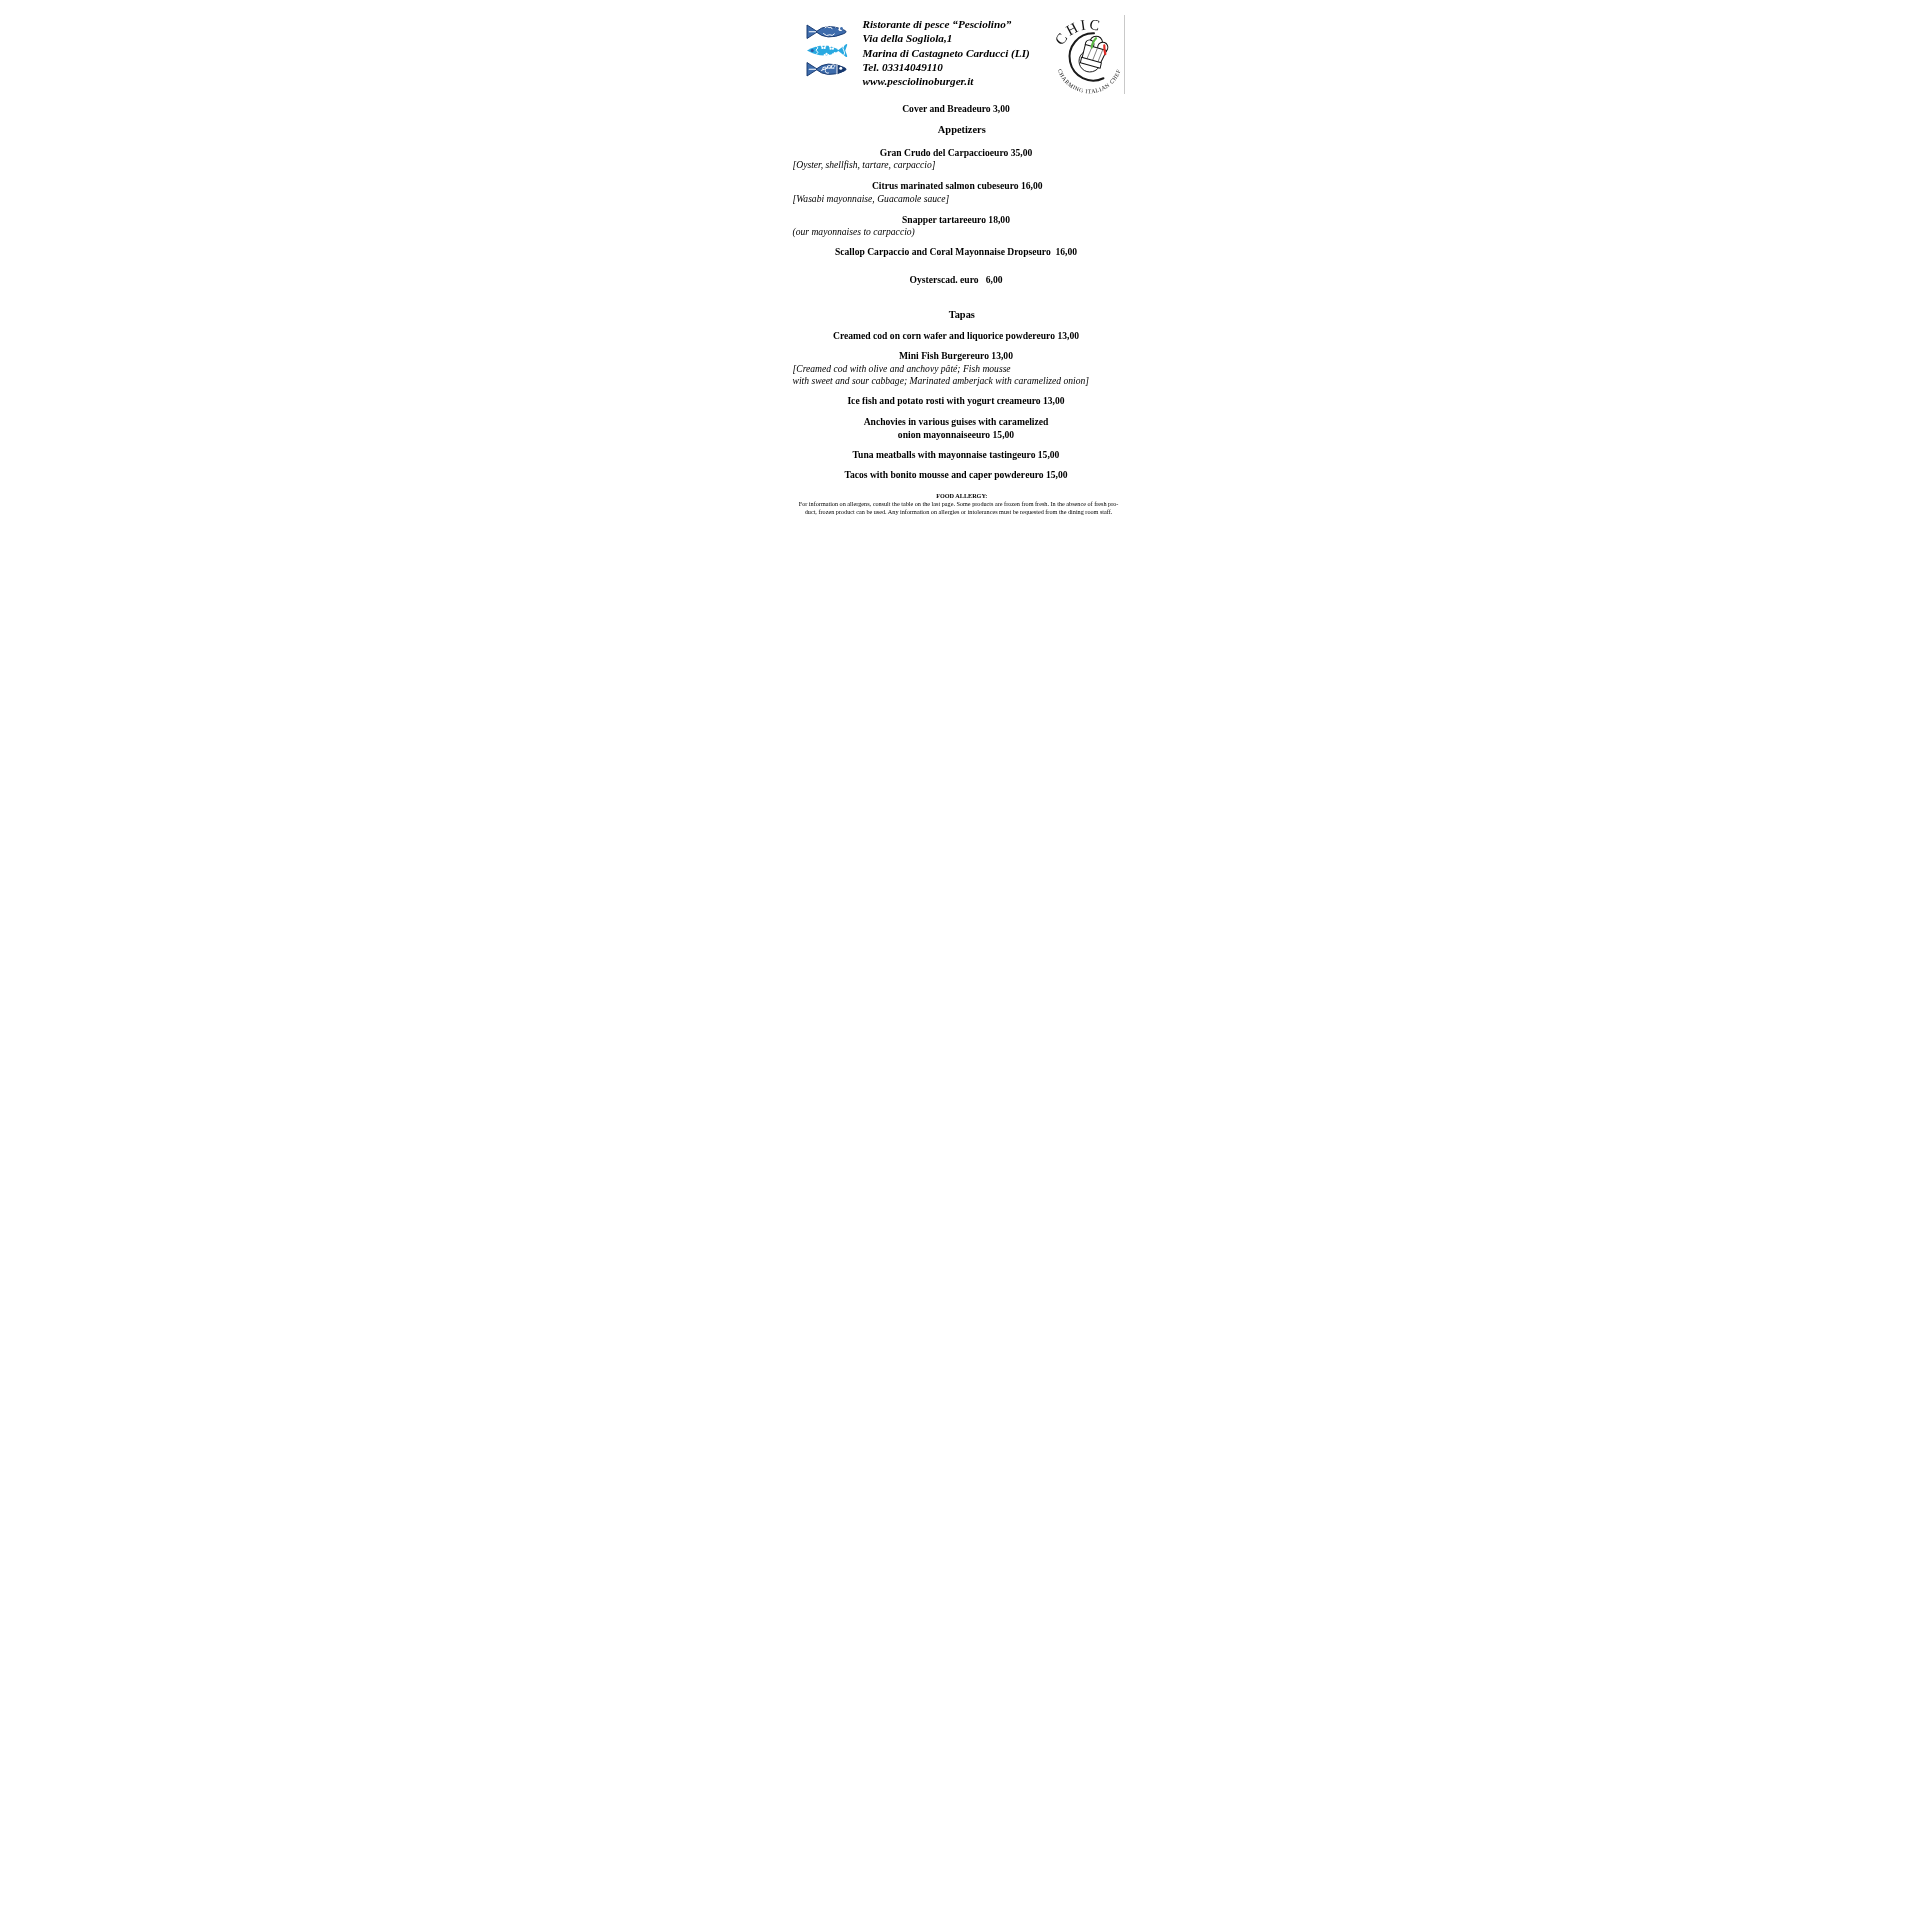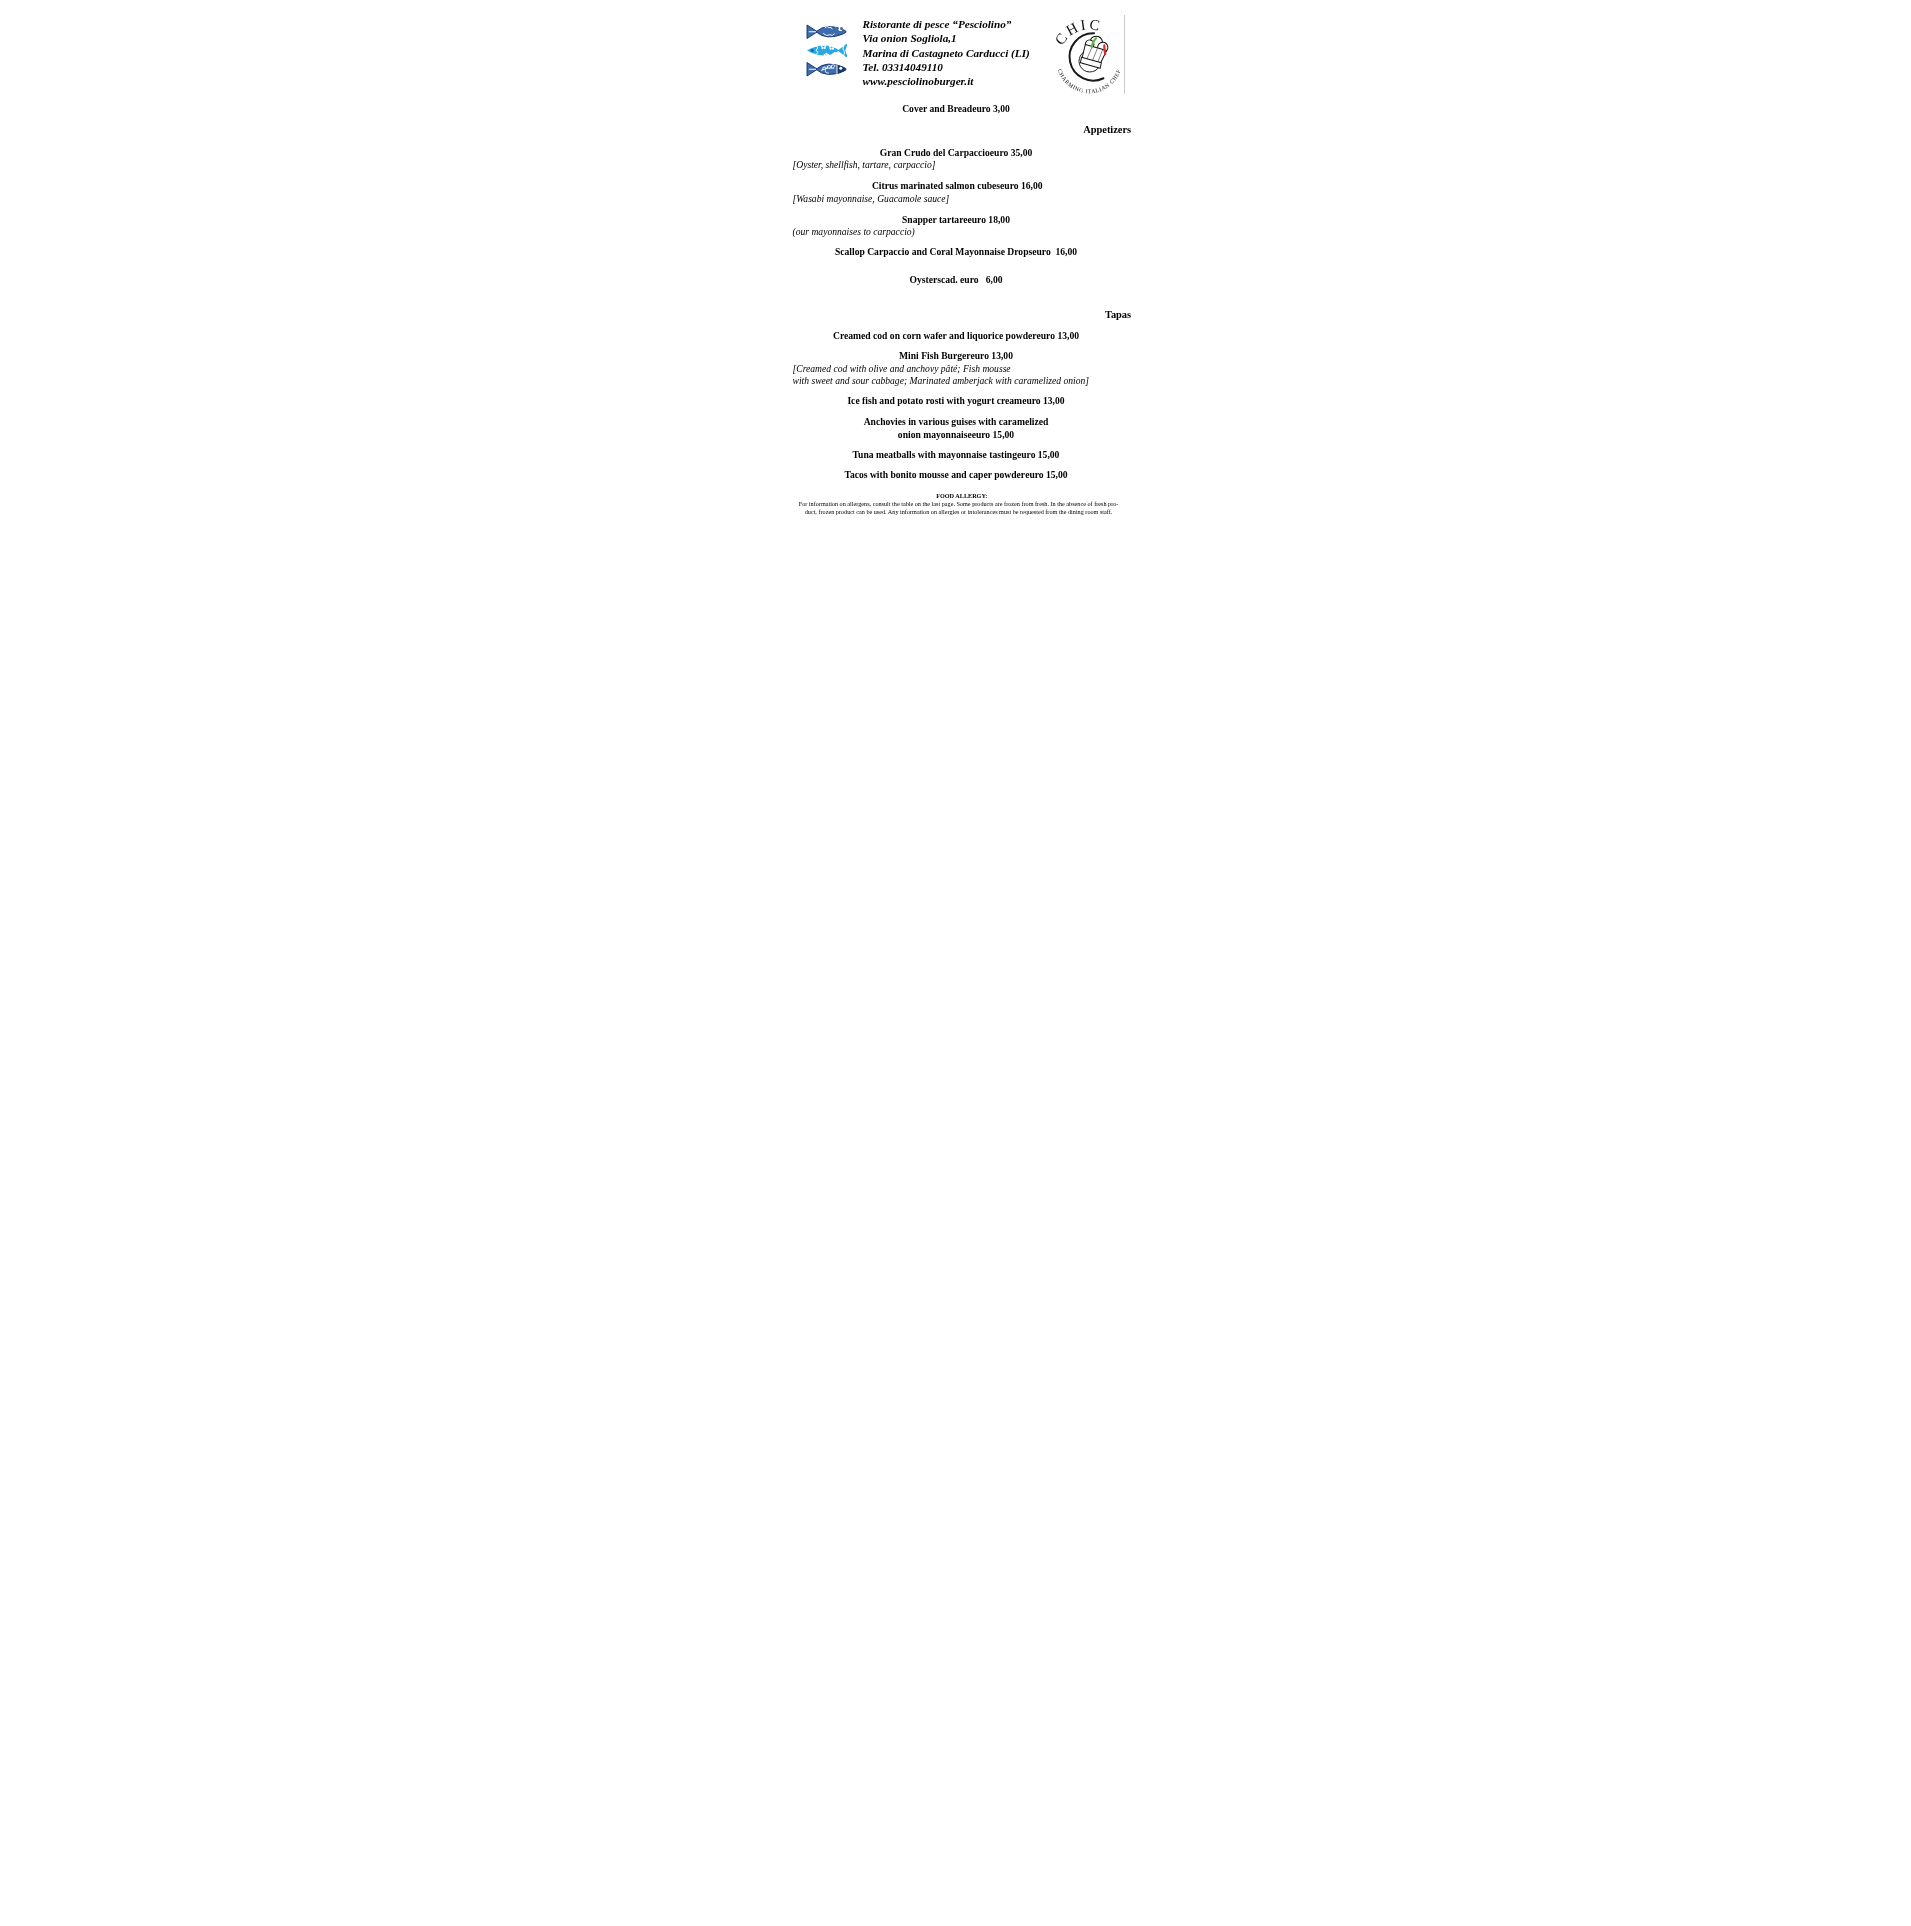--- a/index.html
+++ b/index.html
@@ -50,21 +50,21 @@
   }
   .desc {
     left: 28px; right: 27px;
     font-style: italic;
     font-size: 9.6px;
     line-height: 13px;
     white-space: pre-wrap;
   }
   .section-heading {
     left: 28px; right: 15.4px;
-    text-align: right;
+    text-align: center;
     font-weight: bold;
     font-size: 10.4px;
     line-height: 14px;
   }
 
   
   .footer-title {
     left: 28px; right: 15.4px;
     text-align: center;
     font-weight: bold;
@@ -133,21 +133,21 @@
       <path d="M46,128 Q62,118 80,122" stroke="#fff" stroke-width="2.5" fill="none" stroke-linecap="round"></path>
       <path d="M50,126 q-2,-8 6,-7 q7,1 1,7" stroke="#fff" stroke-width="2.5" fill="none" stroke-linecap="round"></path>
       <path d="M62,122 q-2,-8 6,-7 q7,1 1,7" stroke="#fff" stroke-width="2.5" fill="none" stroke-linecap="round"></path>
       <path d="M73,120 q-2,-8 6,-7 q7,1 1,7" stroke="#fff" stroke-width="2.5" fill="none" stroke-linecap="round"></path>
       <path d="M57,129 q0,8 8,6" stroke="#fff" stroke-width="2.5" fill="none" stroke-linecap="round"></path>
     </g>
   </svg>
 
   <div class="abs header-text">
     <div>Ristorante di pesce “Pesciolino”</div>
-    <div>Via onion Sogliola,1</div>
+    <div>Via della Sogliola,1</div>
     <div>Marina di Castagneto Carducci (LI)</div>
     <div>Tel. 03314049110</div>
     <div>www.pesciolinoburger.it</div>
   </div>
 
   <svg class="abs chic-logo" width="71" height="78" viewBox="0 0 180 198" aria-hidden="true">
     <defs>
       <path id="chicArc" d="M22,136 A74,74 0 0 1 162,82"></path>
       <path id="tagArc" d="M8,112 A84,84 0 0 0 176,112"></path>
     </defs>

